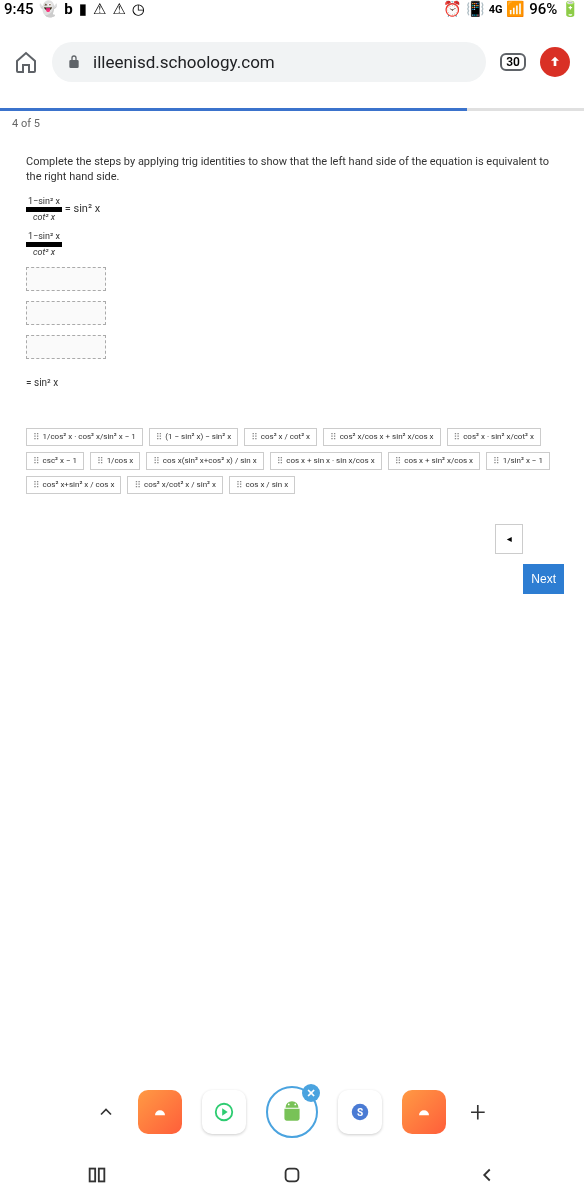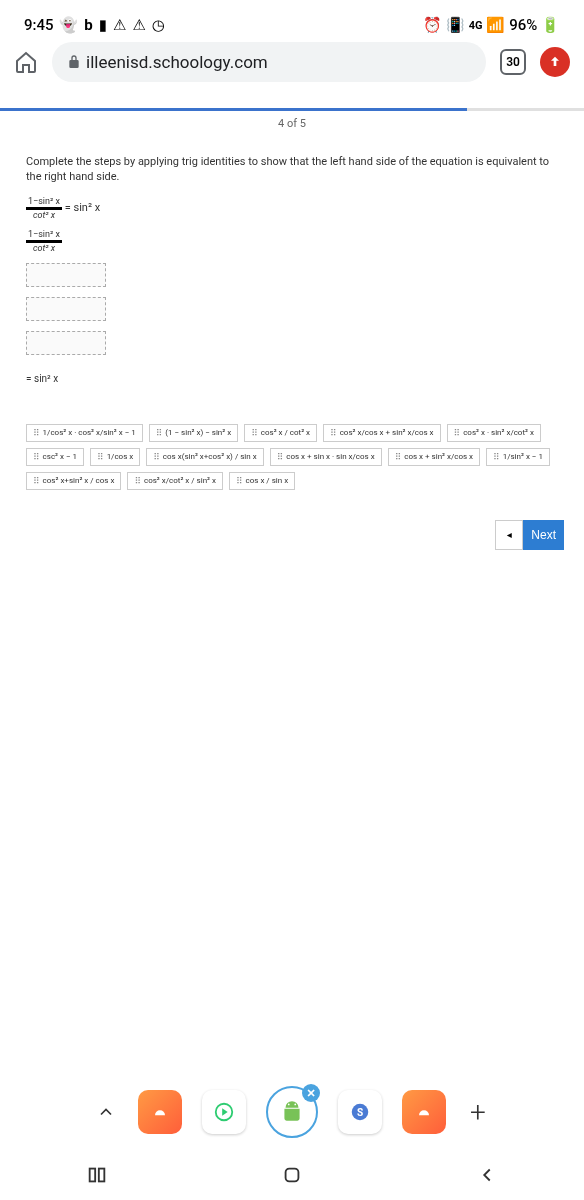--- a/index.html
+++ b/index.html
@@ -1,56 +1,56 @@
 <!DOCTYPE html>
 <html><head>
 <meta charset="utf-8">
 <style>
 * { margin: 0; padding: 0; box-sizing: border-box; }
 body { font-family: -apple-system, BlinkMacSystemFont, "Segoe UI", Roboto, Arial, sans-serif; background: #fff; width: 584px; height: 1200px; overflow: hidden; position: relative; }
 
 
-.status-bar { height: 34px; display: flex; align-items: flex-end; justify-content: space-between; padding: 0 24px; font-size: 15px; font-weight: 500; }
+.status-bar { height: 34px; display: flex; align-items: flex-start; justify-content: space-between; padding: 0 4px; font-size: 15px; font-weight: 500; }
 .status-left { display: flex; align-items: center; gap: 6px; }
 .status-right { display: flex; align-items: center; gap: 4px; }
 
 
 .browser-bar { height: 56px; display: flex; align-items: center; padding: 0 14px; gap: 14px; }
 .home-icon { width: 24px; height: 24px; }
-.url-pill { flex: 1; background: #f1f3f4; border-radius: 22px; height: 40px; display: flex; align-items: center; padding: 0 14px; gap: 4px; }
+.url-pill { flex: 1; background: #f1f3f4; border-radius: 22px; height: 40px; display: flex; align-items: center; padding: 0 14px; gap: 11px; }
 .lock-icon { width: 16px; height: 16px; }
 .url-text { font-size: 17px; color: #202124; }
-.tab-badge { width: 26px; height: 26px; border: 2px solid #5f6368; border-radius: 6px; display: flex; align-items: center; justify-content: center; font-size: 12px; font-weight: 600; }
+.tab-badge { width: 26px; height: 18px; border: 2px solid #5f6368; border-radius: 6px; display: flex; align-items: center; justify-content: center; font-size: 12px; font-weight: 600; }
 .up-btn { width: 30px; height: 30px; background: #d93025; border-radius: 50%; display: flex; align-items: center; justify-content: center; }
 
 
 .content { padding: 0; }
 .progress-bar { height: 3px; background: #e0e0e0; margin-top: 18px; position: relative; }
 .progress-fill { height: 100%; background: #3b73cc; width: 80%; }
-.progress-label { font-size: 11px; color: #666; padding: 6px 12px 0 12px; text-align: center; }
+.progress-label { font-size: 11px; color: #666; padding: 6px 12px 0 12px; }
 
 .card { margin: 16px 12px 0 18px; padding: 8px 8px 18px 8px; font-size: 11px; color: #333; }
 .question { font-size: 11px; line-height: 1.4; }
 
 .eq { margin: 12px 0 2px 0; font-size: 11px; }
 .frac { display: inline-block; vertical-align: middle; text-align: center; font-size: 9px; line-height: 1; }
-.frac .n { display: block; border-bottom: 3px solid #000000; padding: 0 2px 1px; }
+.frac .n { display: block; border-bottom: 5px solid #000000; padding: 0 2px 1px; }
 .frac .d { display: block; padding: 1px 2px 0; font-style: italic; }
 
 .steps-label { margin-top: 14px; font-size: 11px; }
 .step-line { margin-top: 10px; font-size: 10px; }
 .dropzone { margin-top: 10px; width: 80px; height: 24px; border: 1px dashed #aaa; background: #fafafa; }
 
 .tiles { margin-top: 40px; display: flex; flex-wrap: wrap; gap: 6px; }
 .tile { border: 1px solid #ccc; background: #fff; padding: 3px 6px; font-size: 8px; display: flex; align-items: center; gap: 4px; white-space: nowrap; }
 .drag { color: #888; font-size: 9px; letter-spacing: -1px; }
 
 .nav-btns { margin-top: 30px; display: flex; justify-content: flex-end; padding-right: 0; }
 .prev-btn { width: 28px; height: 30px; background: #fff; border: 1px solid #ccc; display: flex; align-items: center; justify-content: center; font-size: 10px; }
-.next-btn { height: 30px; background: #2d7dd2; color: #fff; border: none; padding: 0 8px; font-size: 12px; }
+.next-btn { height: 30px; background: #2d7dd2; color: #fff; border: none; padding: 0 8px; font-size: 12px; margin-top: 40px; }
 
 
 .dock { position: absolute; bottom: 62px; left: 0; right: 0; display: flex; justify-content: center; align-items: center; gap: 20px; }
 .dock-item { width: 44px; height: 44px; border-radius: 50%; display: flex; align-items: center; justify-content: center; position: relative; }
 .dock-center { width: 52px; height: 52px; border: 2px solid #4aa3df; }
 .dock-close { position: absolute; top: -4px; right: -4px; width: 18px; height: 18px; background: #4aa3df; border-radius: 50%; color: #fff; display: flex; align-items: center; justify-content: center; font-size: 11px; font-weight: bold; }
 .plus-btn { font-size: 28px; color: #333; font-weight: 300; }
 
 
 .navbar { position: absolute; bottom: 0; left: 0; right: 0; height: 50px; display: flex; justify-content: space-around; align-items: center; }

